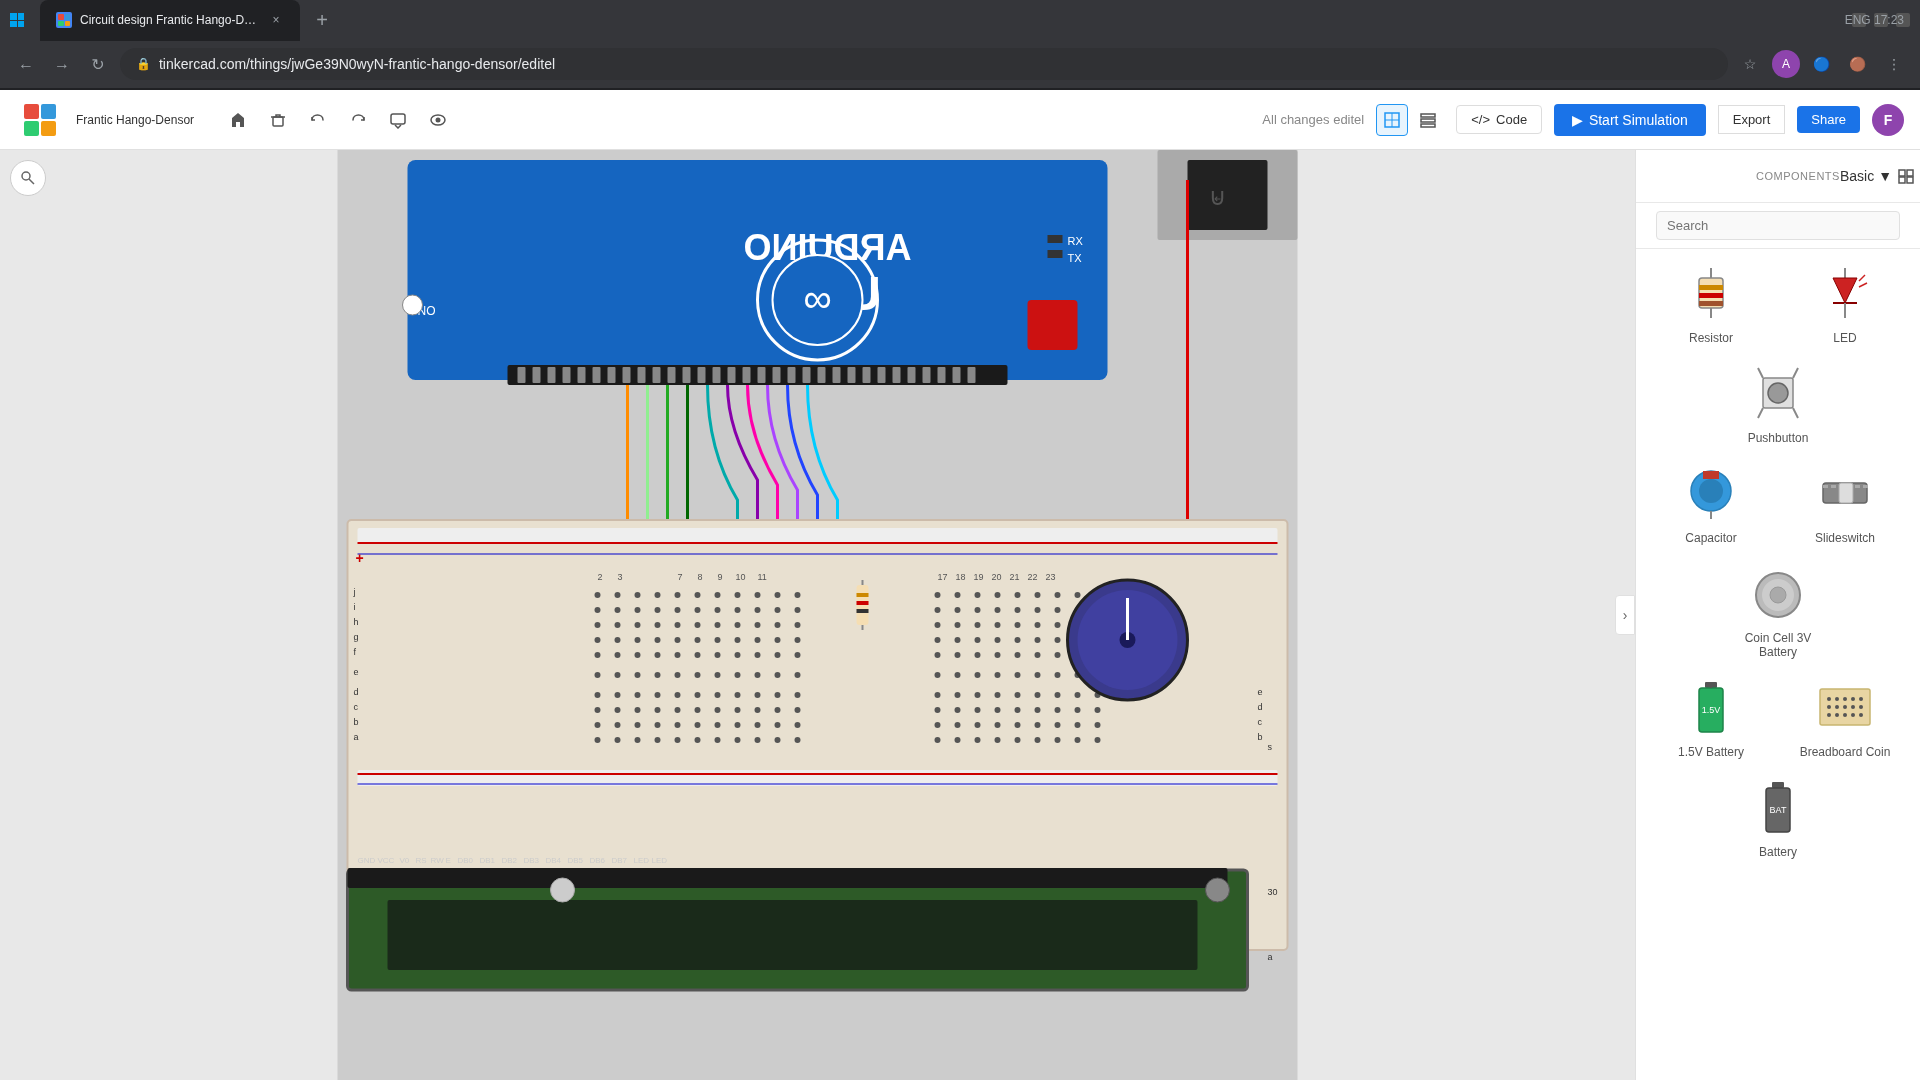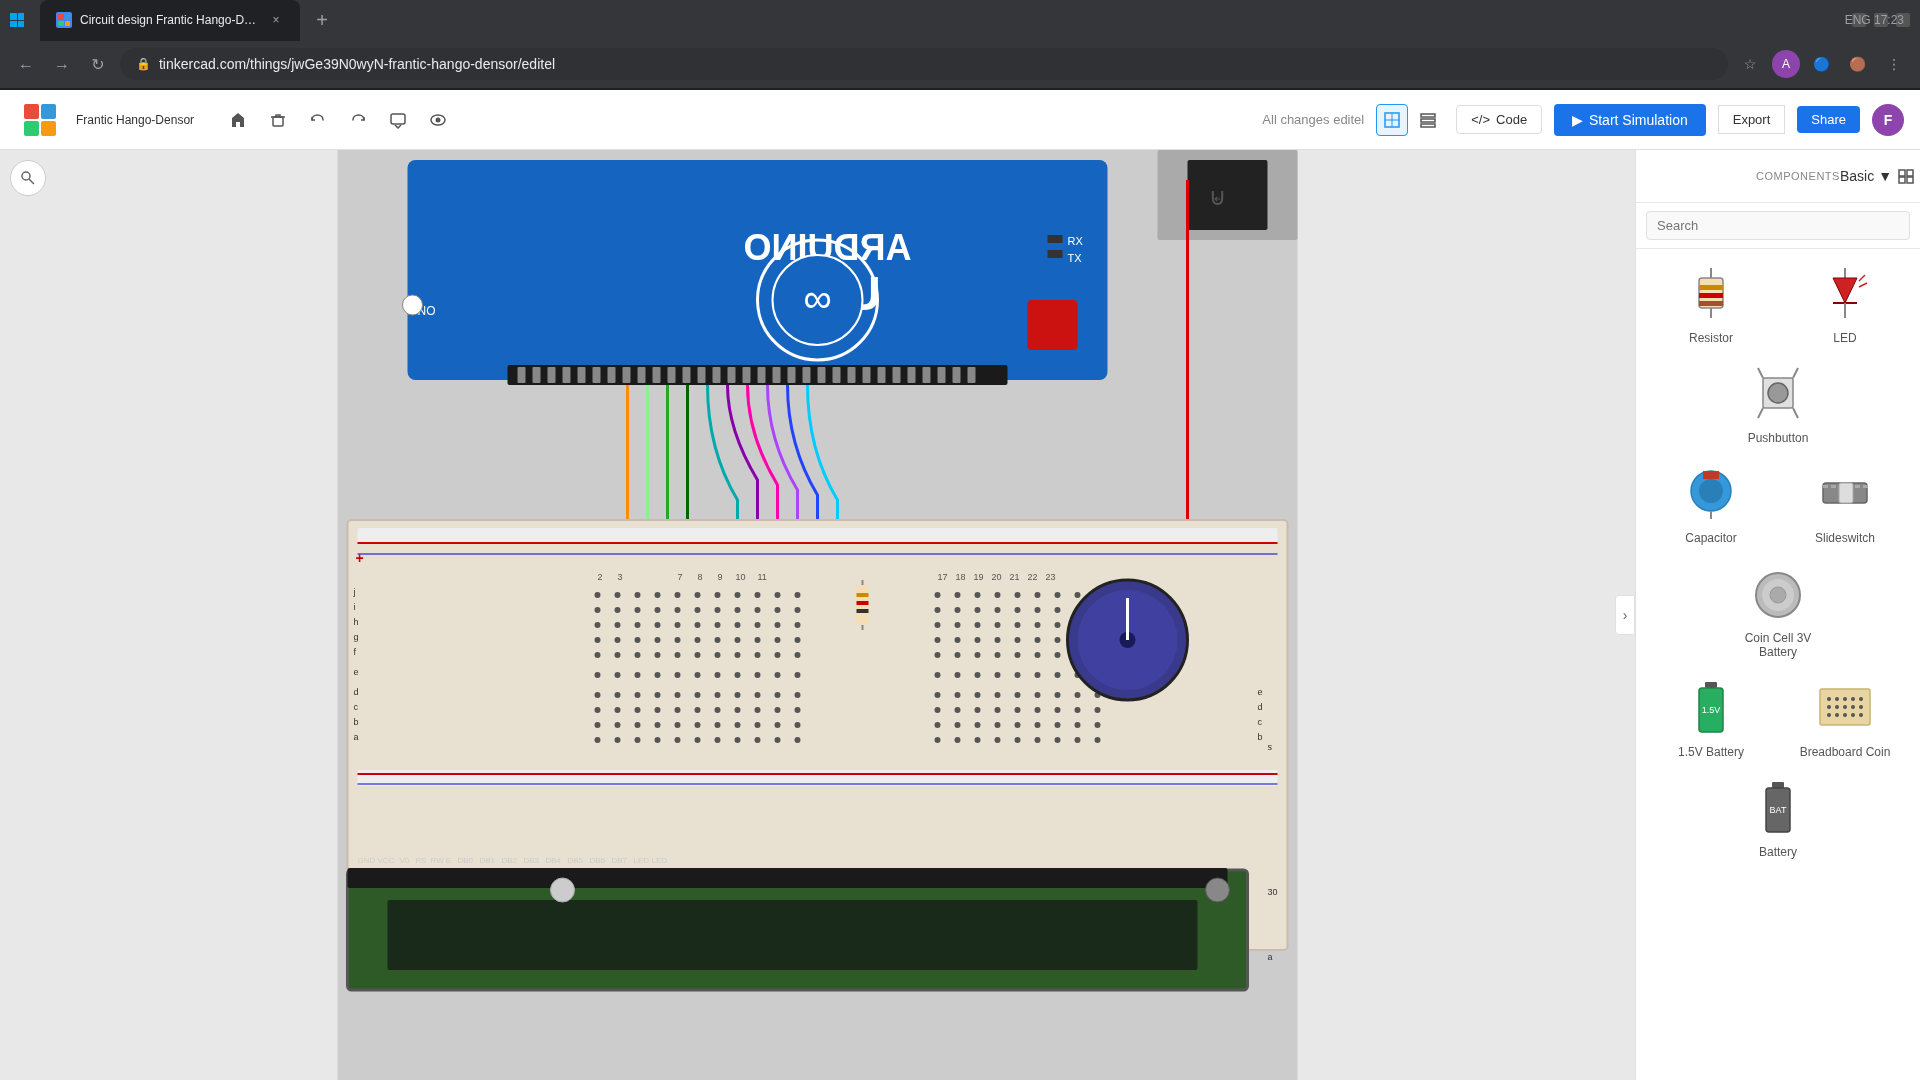--- a/index.html
+++ b/index.html
@@ -44,21 +44,21 @@
     
     .canvas-area { flex: 1; background: #e8e8e8; position: relative; overflow: hidden; }
 
     
     .right-panel { width: 285px; background: #ffffff; border-left: 1px solid #e0e0e0; display: flex; flex-direction: column; }
     .panel-header { padding: 12px 0; border-bottom: 1px solid #e8e8e8; display: flex; align-items: center; justify-content: flex-end; }
     .panel-title-row { display: flex; align-items: center; gap: 8px; }
     .panel-label { font-size: 11px; color: #888; text-transform: uppercase; letter-spacing: 0.5px; }
     .panel-dropdown { display: flex; align-items: center; gap: 4px; font-size: 14px; color: #333; cursor: pointer; }
     .panel-list-btn { width: 28px; height: 28px; display: flex; align-items: center; justify-content: center; color: #555; cursor: pointer; font-size: 14px; }
-    .search-box { padding: 8px 10px; border-bottom: 1px solid #e8e8e8; }
+    .search-box { padding: 8px 20px; border-bottom: 1px solid #e8e8e8; }
     .search-input { width: 100%; border: 1px solid #e0e0e0; border-radius: 4px; padding: 6px 10px; font-size: 13px; color: #333; background: #f9f9f9; }
     .components-grid { flex: 1; overflow-y: auto; padding: 12px; }
     .components-row { display: flex; gap: 8px; margin-bottom: 16px; justify-content: space-around; }
     .component-item { display: flex; flex-direction: column; align-items: center; gap: 6px; cursor: pointer; width: 100px; }
     .component-icon { width: 64px; height: 64px; display: flex; align-items: center; justify-content: center; }
     .component-label { font-size: 12px; color: #555; text-align: center; }
     .panel-collapse-btn { position: absolute; right: 285px; top: 50%; transform: translateY(-50%); width: 20px; height: 40px; background: #fff; border: 1px solid #e0e0e0; border-radius: 4px 0 0 4px; display: flex; align-items: center; justify-content: center; cursor: pointer; color: #666; font-size: 14px; }
 
     
     ::-webkit-scrollbar { width: 6px; }

